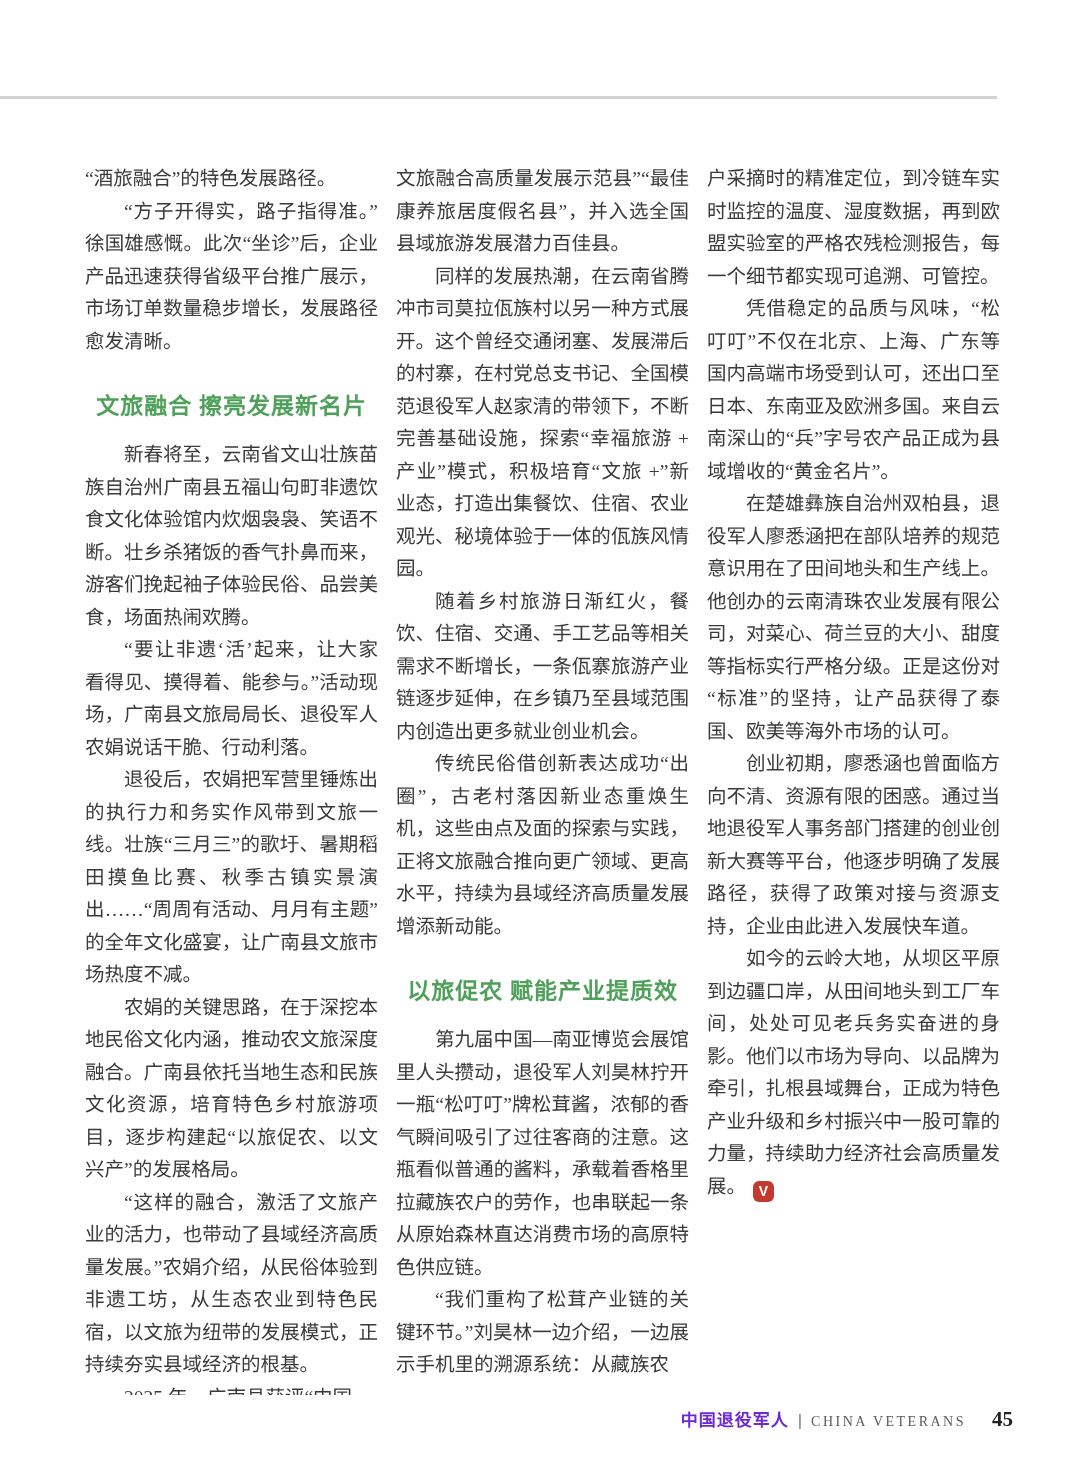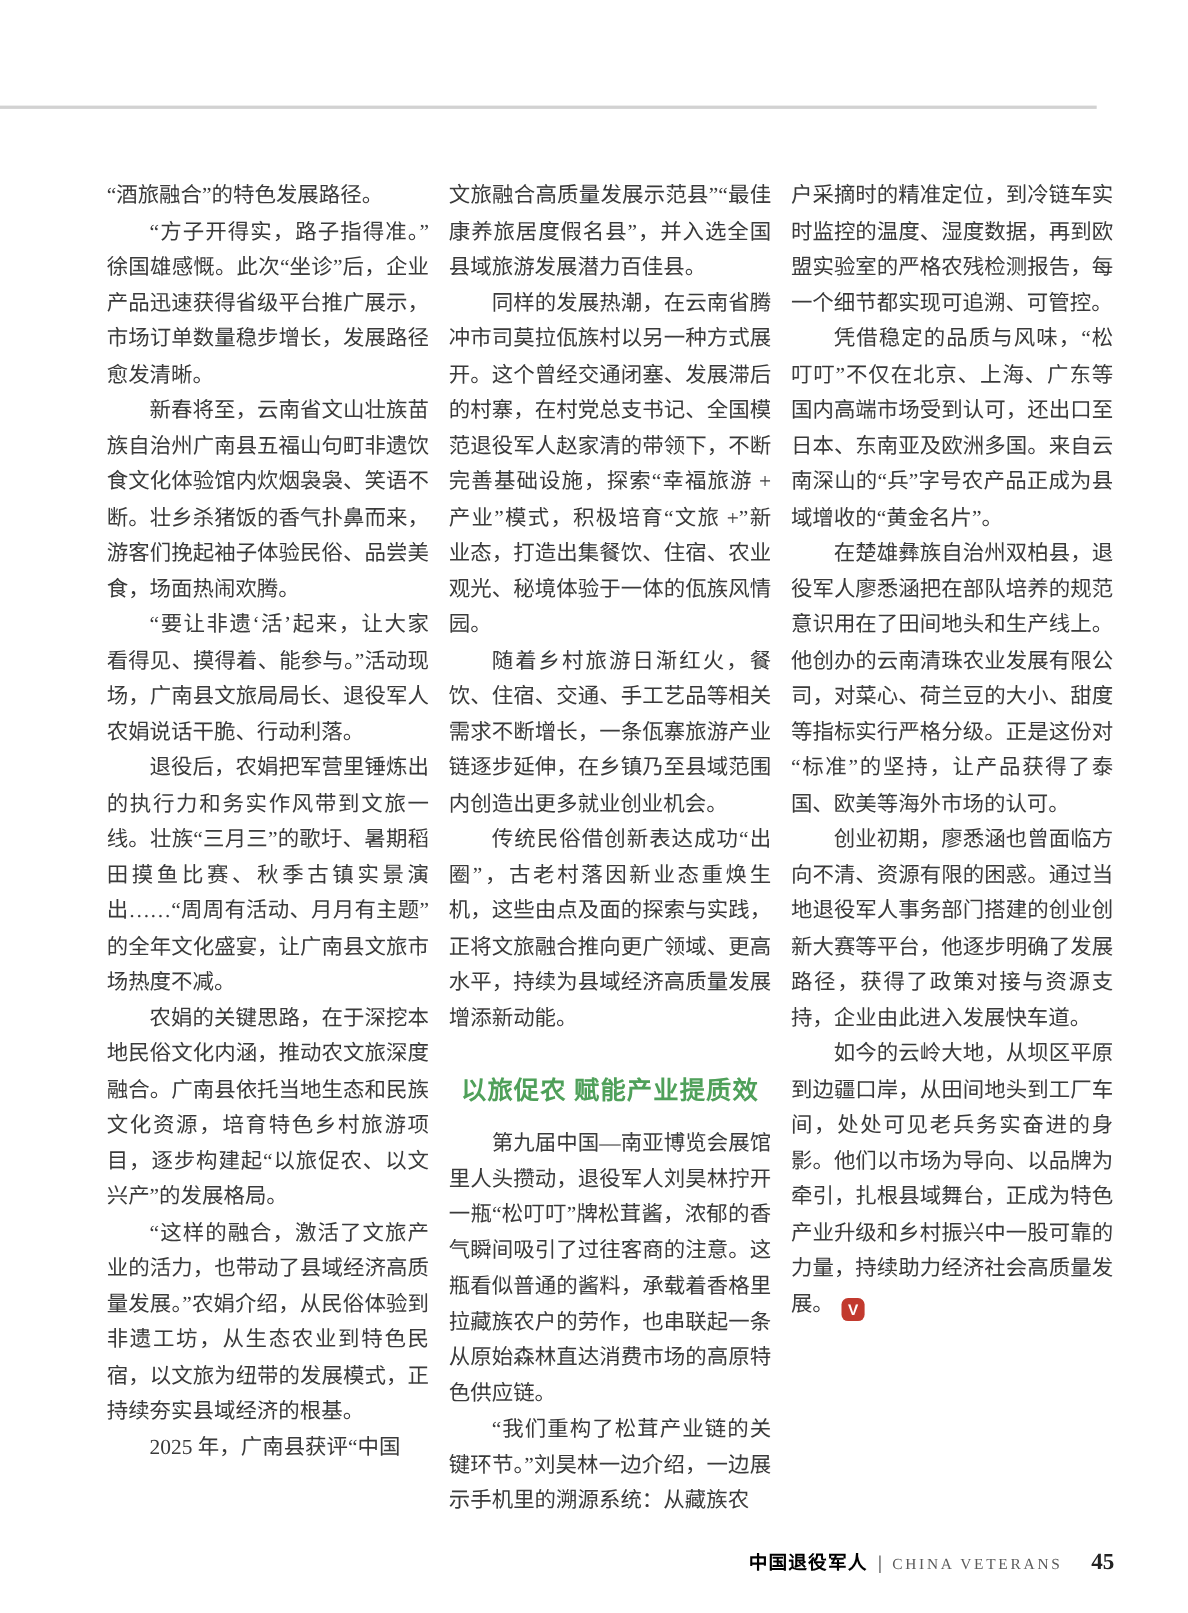--- a/index.html
+++ b/index.html
@@ -15,21 +15,21 @@
     position:relative;overflow:hidden;
     font-family:"Liberation Serif","DejaVu Serif",serif;
   }
   .top-rule{
     position:absolute;left:0;top:96px;
     width:997px;height:3px;background:var(--rule);
   }
   .content{
     position:absolute;left:85px;top:163px;
     width:915px;height:1232px;
-    display:flex;gap:18px;margin-left:12px;
+    display:flex;gap:18px;
   }
   .col{
     width:293px;height:1232px;overflow:hidden;
     flex:0 0 auto;
   }
   .para{
     font-size:19.5px;line-height:32.5px;color:var(--body-ink);
     text-align:justify;text-justify:inter-ideograph;
     text-indent:2em;
   }
@@ -46,21 +46,21 @@
     color:#ffffff;font-family:"Liberation Sans","DejaVu Sans",sans-serif;
     font-size:14px;font-weight:bold;line-height:21px;text-align:center;
     text-indent:0;margin-left:7px;vertical-align:-3px;
   }
   .footer{
     position:absolute;top:1406px;right:67px;
     display:flex;align-items:baseline;white-space:nowrap;
   }
   .footer .cn{
     font-family:"Liberation Sans","DejaVu Sans",sans-serif;
-    font-size:17px;font-weight:bold;color:#000000;letter-spacing:1px;text-align:right;
+    font-size:17px;font-weight:bold;color:#6d28d9;letter-spacing:1px;text-align:right;
   }
   .footer .sep{
     font-family:"Liberation Sans","DejaVu Sans",sans-serif;
     font-size:17px;color:#777777;margin:0 9px;font-weight:300;
   }
   .footer .en{
     font-family:"Liberation Serif","DejaVu Serif",serif;
     font-size:14px;color:#5a5a5a;letter-spacing:2.5px;
   }
   .footer .pagenum{
@@ -70,20 +70,21 @@
 </style>
 </head>
 <body>
 
 <div class="top-rule"></div>
 
 <main class="content">
   <div class="col">
       <p class="para cont">“酒旅融合”的特色发展路径。</p>
       <p class="para">“方子开得实，路子指得准。”徐国雄感慨。此次“坐诊”后，企业产品迅速获得省级平台推广展示，市场订单数量稳步增长，发展路径愈发清晰。</p>
+      <h3 class="heading">文旅融合 擦亮发展新名片</h3>
       <p class="para">新春将至，云南省文山壮族苗族自治州广南县五福山句町非遗饮食文化体验馆内炊烟袅袅、笑语不断。壮乡杀猪饭的香气扑鼻而来，游客们挽起袖子体验民俗、品尝美食，场面热闹欢腾。</p>
       <p class="para">“要让非遗‘活’起来，让大家看得见、摸得着、能参与。”活动现场，广南县文旅局局长、退役军人农娟说话干脆、行动利落。</p>
       <p class="para">退役后，农娟把军营里锤炼出的执行力和务实作风带到文旅一线。壮族“三月三”的歌圩、暑期稻田摸鱼比赛、秋季古镇实景演出……“周周有活动、月月有主题”的全年文化盛宴，让广南县文旅市场热度不减。</p>
       <p class="para">农娟的关键思路，在于深挖本地民俗文化内涵，推动农文旅深度融合。广南县依托当地生态和民族文化资源，培育特色乡村旅游项目，逐步构建起“以旅促农、以文兴产”的发展格局。</p>
       <p class="para">“这样的融合，激活了文旅产业的活力，也带动了县域经济高质量发展。”农娟介绍，从民俗体验到非遗工坊，从生态农业到特色民宿，以文旅为纽带的发展模式，正持续夯实县域经济的根基。</p>
       <p class="para">2025 年，广南县获评“中国</p>
     </div>
   <div class="col">
       <p class="para cont">文旅融合高质量发展示范县”“最佳康养旅居度假名县”，并入选全国县域旅游发展潜力百佳县。</p>
       <p class="para">同样的发展热潮，在云南省腾冲市司莫拉佤族村以另一种方式展开。这个曾经交通闭塞、发展滞后的村寨，在村党总支书记、全国模范退役军人赵家清的带领下，不断完善基础设施，探索“幸福旅游 + 产业”模式，积极培育“文旅 +”新业态，打造出集餐饮、住宿、农业观光、秘境体验于一体的佤族风情园。</p>

